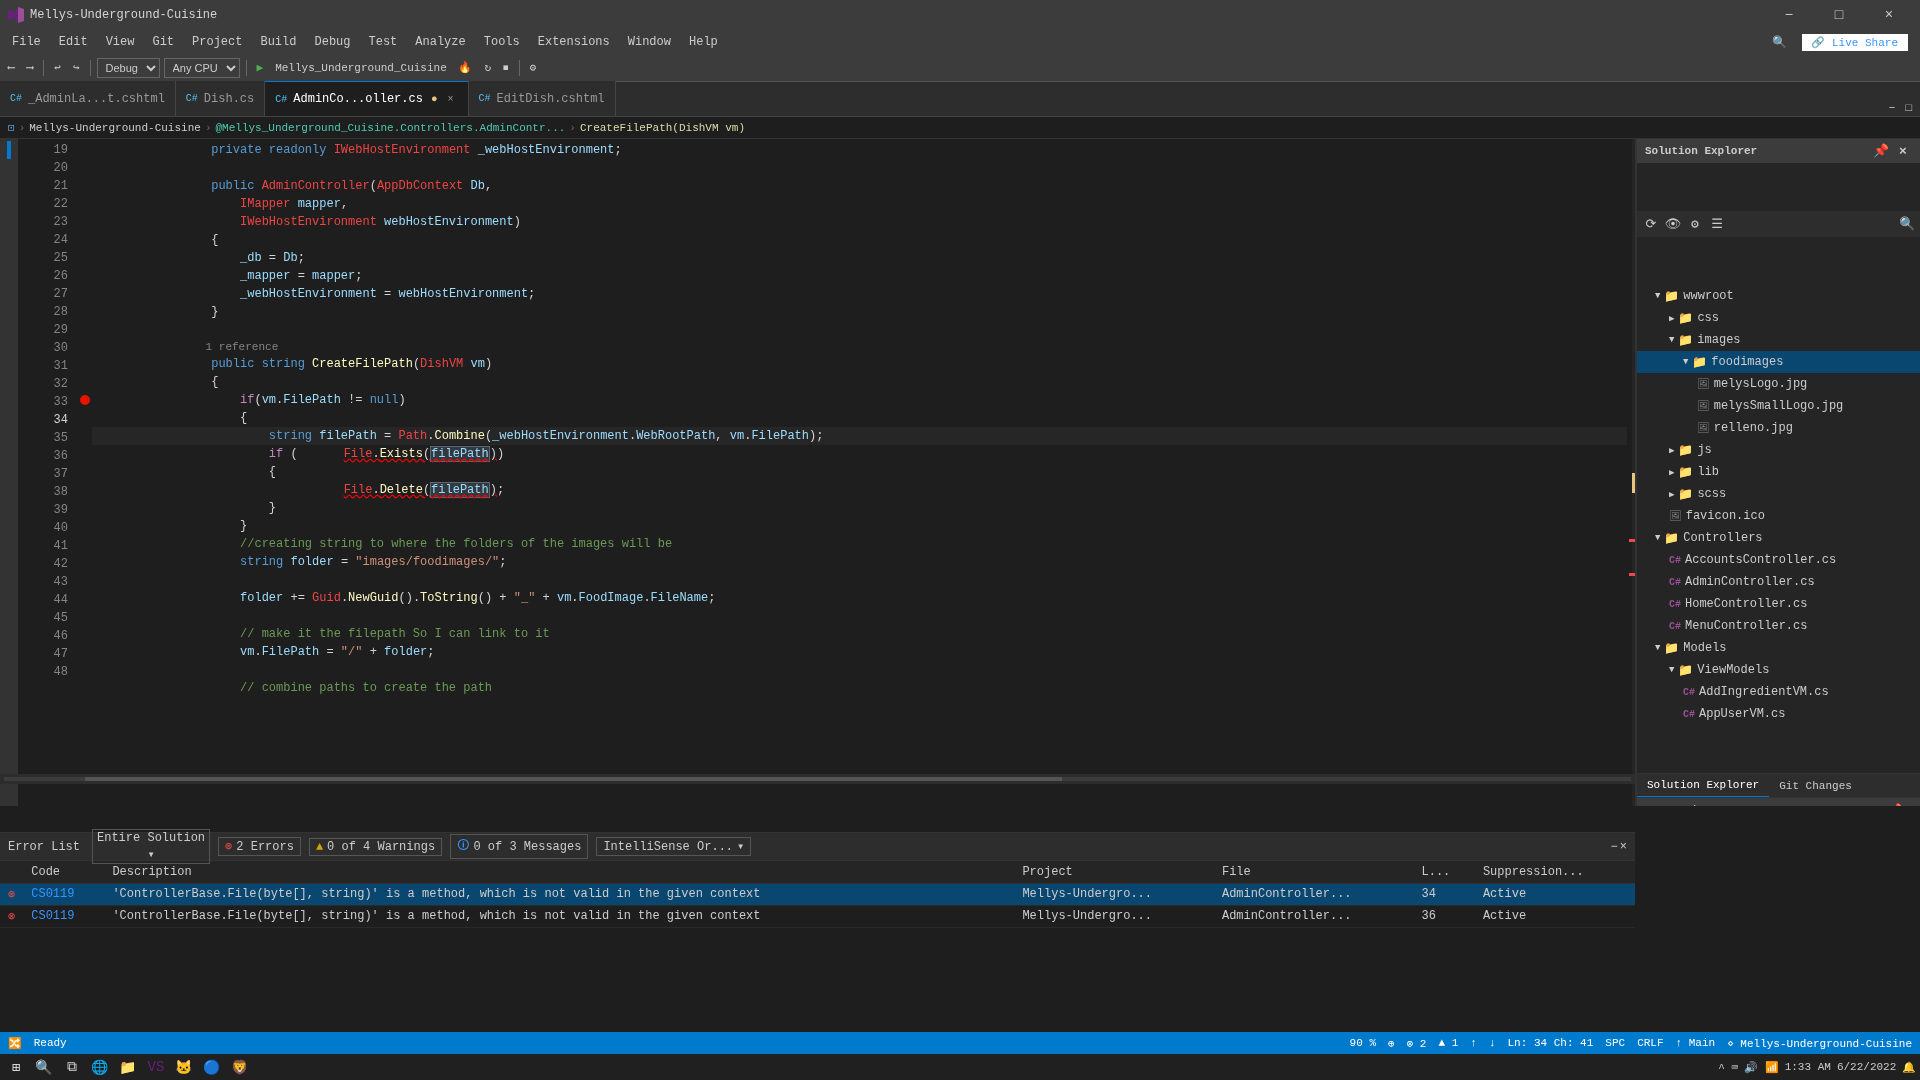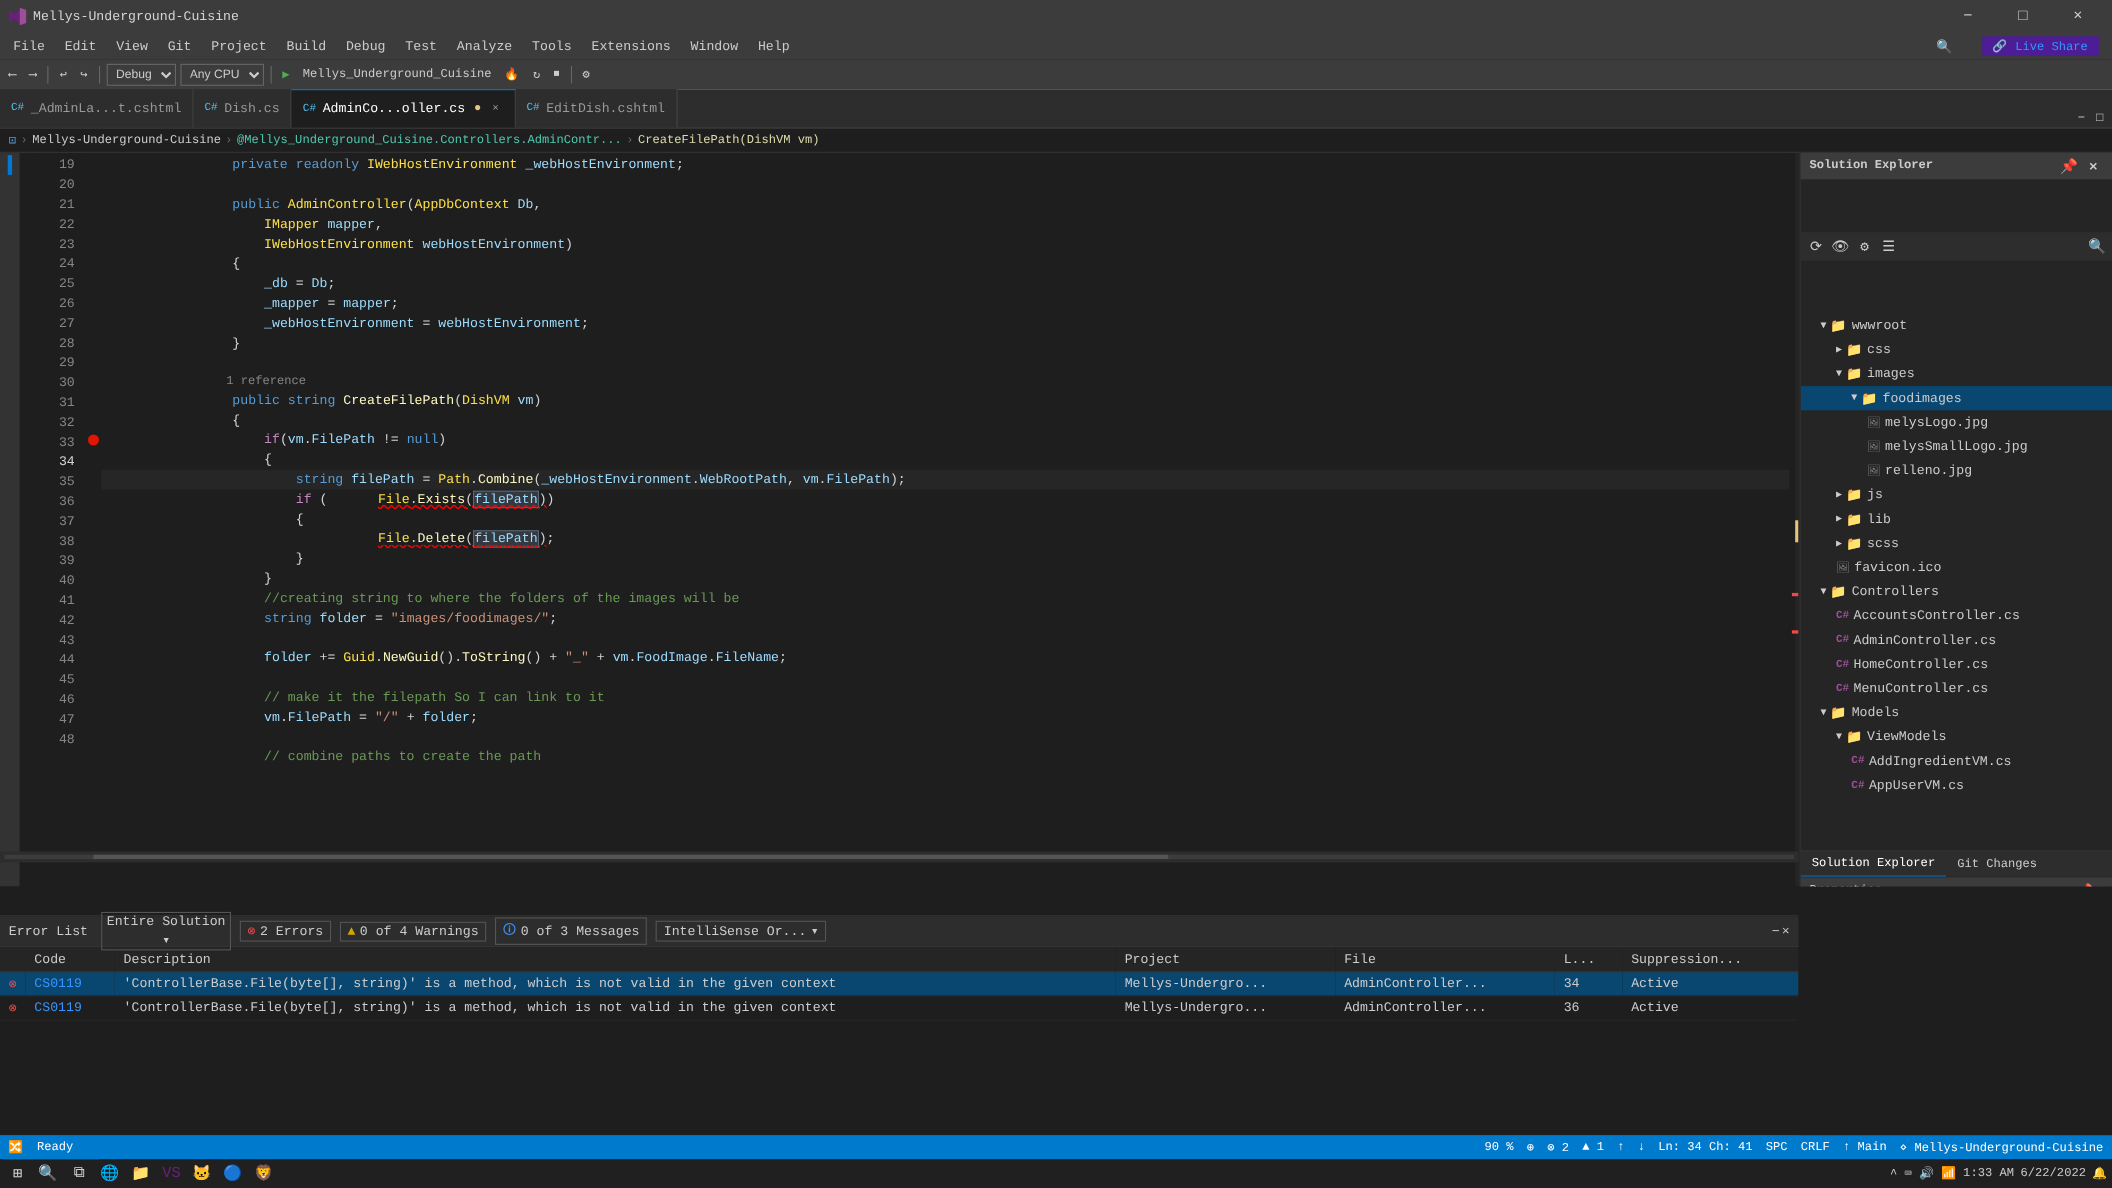--- a/index.html
+++ b/index.html
@@ -182,21 +182,21 @@
       display: flex;
       align-items: center;
       position: relative;
     }
     .code-line.active-line { background: rgba(255,255,255,0.04); }
 
     .kw { color: #569cd6; }
     .kw2 { color: #c586c0; }
     .str { color: #ce9178; }
     .comment { color: #6a9955; }
-    .type { color: #fde047; }
+    .type { color: #ef4444; }
     .method { color: #fef9c3; }
     .prop { color: #9cdcfe; }
     .punct { color: #d4d4d4; }
     .var { color: #9cdcfe; }
     .param { color: #9cdcfe; }
     .underline-squiggle {
       text-decoration: underline wavy red;
       margin-left: 46px;
     }
     .highlight-box {
@@ -486,21 +486,21 @@
   <div class="menu-item">Debug</div>
   <div class="menu-item">Test</div>
   <div class="menu-item">Analyze</div>
   <div class="menu-item">Tools</div>
   <div class="menu-item">Extensions</div>
   <div class="menu-item">Window</div>
   <div class="menu-item">Help</div>
   <div style="flex:1"></div>
   <div style="display:flex;align-items:center;gap:6px;margin-right:8px;">
     <div class="menu-item">🔍</div>
-    <div style="background:#4c1d95;padding:2px 10px;color:#3794ff;font-size:11px;cursor:pointer;margin-left:12px;">
+    <div style="background:#ffffff;padding:2px 10px;color:#3794ff;font-size:11px;cursor:pointer;">
       🔗 <span>Live Share</span>
     </div>
   </div>
 </div>
 
 <div id="toolbar">
   <div class="toolbar-btn">⟵</div>
   <div class="toolbar-btn">⟶</div>
   <div class="toolbar-sep"></div>
   <div class="toolbar-btn">↩</div>

